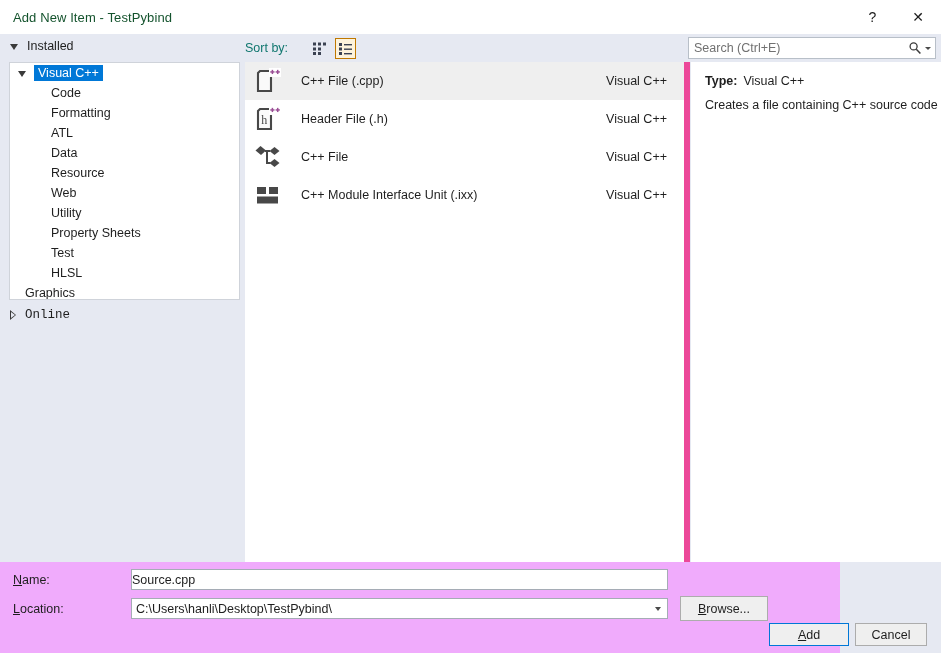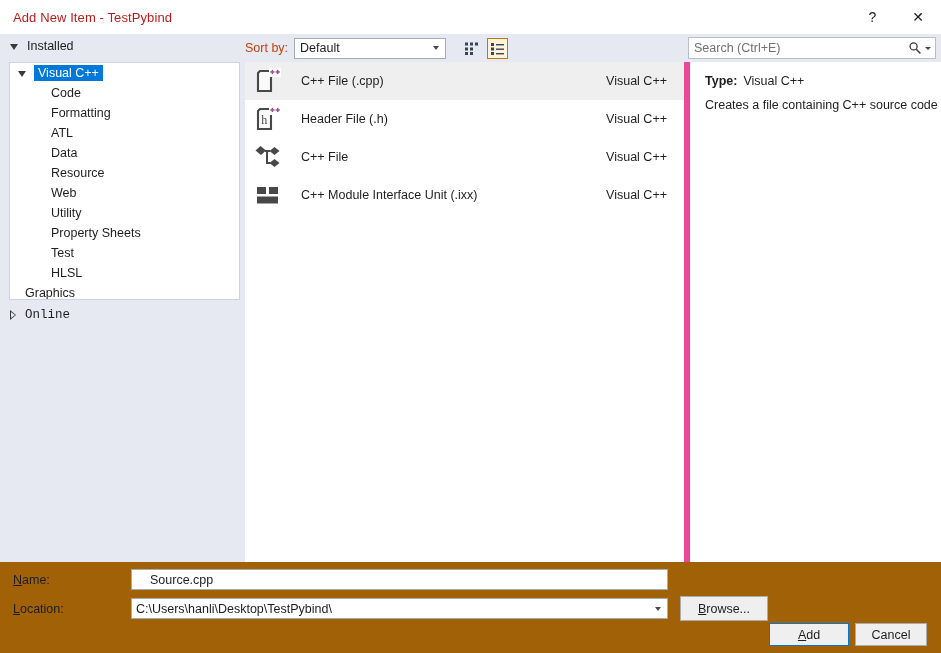--- a/index.html
+++ b/index.html
@@ -23,21 +23,21 @@
     position: absolute;
     left: 0; top: 0;
     width: 941px; height: 34px;
     background: #ffffff;
     display: flex;
     align-items: center;
   }
   .titlebar-text {
     margin-left: 13px;
     font-size: 13px;
-    color: #b91c1c;
+    color: #14532d;
     letter-spacing: .1px;
   }
   .titlebar-btns {
     position: absolute;
     right: 0; top: 0;
     height: 34px;
     display: flex;
     align-items: center;
   }
   .tb-btn {
@@ -97,21 +97,21 @@
 
   .sortbar {
     position: absolute;
     left: 245px; top: 34px;
     width: 445px; height: 28px;
     display: flex; align-items: center;
   }
   .sortby-label {
     font-size: 12.5px;
     margin-right: 6px;
-    color: #c2410c;
+    color: #0f766e;
   }
   .sort-select {
     width: 152px; height: 21px;
     background: #ffffff;
     border: 1px solid #a5acb5;
     display: flex; align-items: center;
     position: relative;
     box-sizing: border-box;
     font-size: 12.5px;
     cursor: default;
@@ -272,43 +272,43 @@
   .detail-desc {
     font-size: 12.5px;
     line-height: 17px;
     padding-right: 8px;
   }
 
   
   .form-area {
     position: absolute;
     left: 0; top: 562px;
-    width: 941px; height: 91px;
-    background: #a16207;
+    width: 840px; height: 91px;
+    background: #f0abfc;
   }
   .field-label {
     position: absolute;
     font-size: 12.5px;
     color: #1e1e1e;
   }
   .lbl-name { left: 13px; top: 11px; }
   .lbl-location { left: 13px; top: 40px; }
   .u { text-decoration: underline; }
 
   .name-input {
     position: absolute;
     left: 131px; top: 7px;
     width: 537px; height: 21px;
     background: #ffffff;
     border: 1px solid #a5acb5;
     box-sizing: border-box;
     font-family: "Liberation Sans", sans-serif;
     font-size: 12.5px;
     color: #1e1e1e;
-    padding: 0 0 0 18px;
+    padding: 0 0 0 0;
     outline: none;
   }
   .location-combo {
     position: absolute;
     left: 131px; top: 36px;
     width: 537px; height: 21px;
     background: #ffffff;
     border: 1px solid #a5acb5;
     box-sizing: border-box;
     display: flex; align-items: center;
@@ -370,26 +370,20 @@
   </div>
 </div>
 
 <div class="installed-header">
   <span class="tri tri-down"></span>
   <span>Installed</span>
 </div>
 
 <div class="sortbar">
   <span class="sortby-label">Sort by:</span>
-  <div class="sort-select">
-    <span>Default</span>
-    <span class="sort-arrow">
-        <i></i>
-      </span>
-  </div>
   <div class="view-toggles">
     <div class="vt">
       <svg width="15" height="15" viewBox="0 0 15 15">
         <rect x="1" y="1.5" width="3" height="3" fill="#3b4252"></rect>
         <rect x="6" y="1.5" width="3" height="3" fill="#3b4252"></rect>
         <rect x="11" y="1.5" width="3" height="3" fill="#3b4252"></rect>
         <rect x="1" y="6.5" width="3" height="3" fill="#3b4252"></rect>
         <rect x="6" y="6.5" width="3" height="3" fill="#3b4252"></rect>
         <rect x="1" y="11" width="3" height="3" fill="#3b4252"></rect>
         <rect x="6" y="11" width="3" height="3" fill="#3b4252"></rect>

